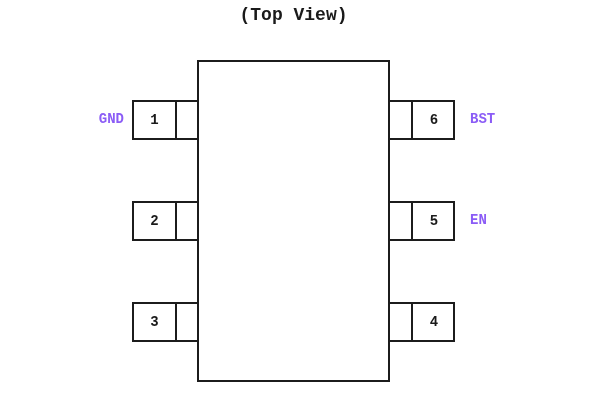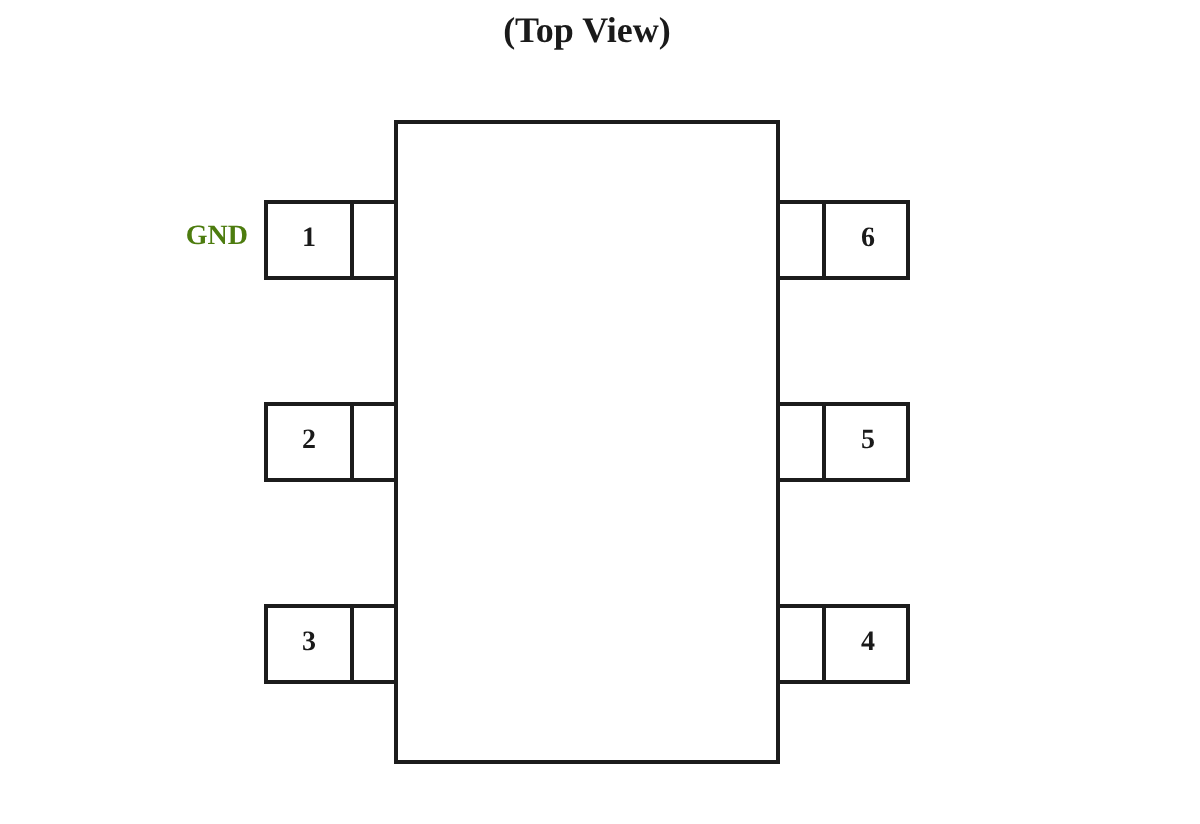--- a/index.html
+++ b/index.html
@@ -1,21 +1,21 @@
 <!DOCTYPE html>
 <html><head>
 <meta charset="utf-8">
 <style>
   html, body { margin: 0; padding: 0; background: #ffffff; }
   .canvas {
     position: relative;
     width: 600px;
     height: 412px;
     background: #ffffff;
-    font-family: Liberation Serif, serif;
+    font-family: Liberation Mono, monospace;
     color: #1a1a1a;
     overflow: hidden;
   }
   .title {
     position: absolute;
     left: 197px;
     top: 5px;
     width: 193px;
     text-align: center;
     font-size: 18px;
@@ -66,21 +66,21 @@
     color: #1a1a1a;
   }
   .pin.left  .num { left: 0;  width: 41px; }
   .pin.right .num { right: 0; width: 38px; }
   .pin-label {
     position: absolute;
     height: 40px;
     line-height: 38px;
     font-size: 14px;
     font-weight: bold;
-    color: #4d7c0f;
+    color: #8b5cf6;
     white-space: nowrap;
   }
   .pin-label.left  { left: 40px;  width: 84px; text-align: right; }
   .pin-label.right { left: 470px; width: 90px; text-align: left; }
 </style>
 </head>
 <body>
 
 <div class="canvas">
 
@@ -101,24 +101,26 @@
 
   <div class="pin left row3">
     <span class="num">3</span>
     <span class="divider"></span>
   </div>
 
   <div class="pin right row1">
     <span class="num">6</span>
     <span class="divider"></span>
   </div>
+  <div class="pin-label right row1">BST</div>
 
   <div class="pin right row2">
     <span class="num">5</span>
     <span class="divider"></span>
   </div>
+  <div class="pin-label right row2">EN</div>
 
   <div class="pin right row3">
     <span class="num">4</span>
     <span class="divider"></span>
   </div>
 
 </div>
 
 </body></html>

